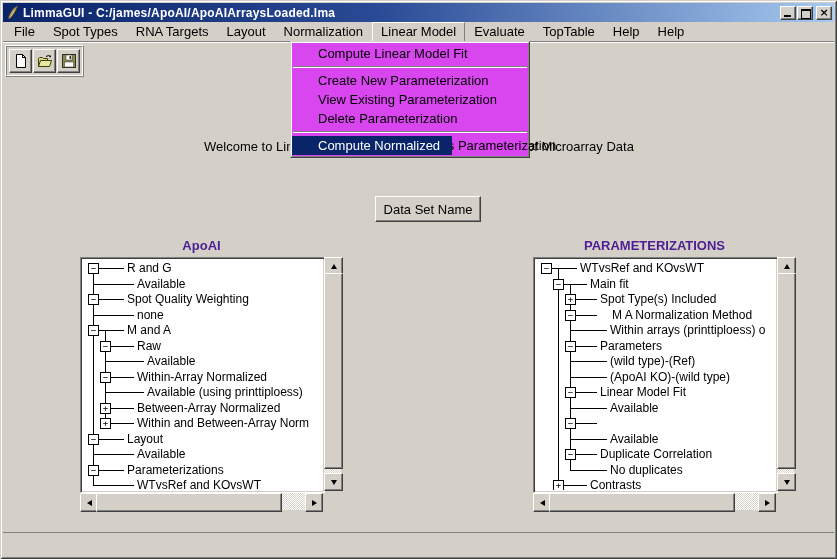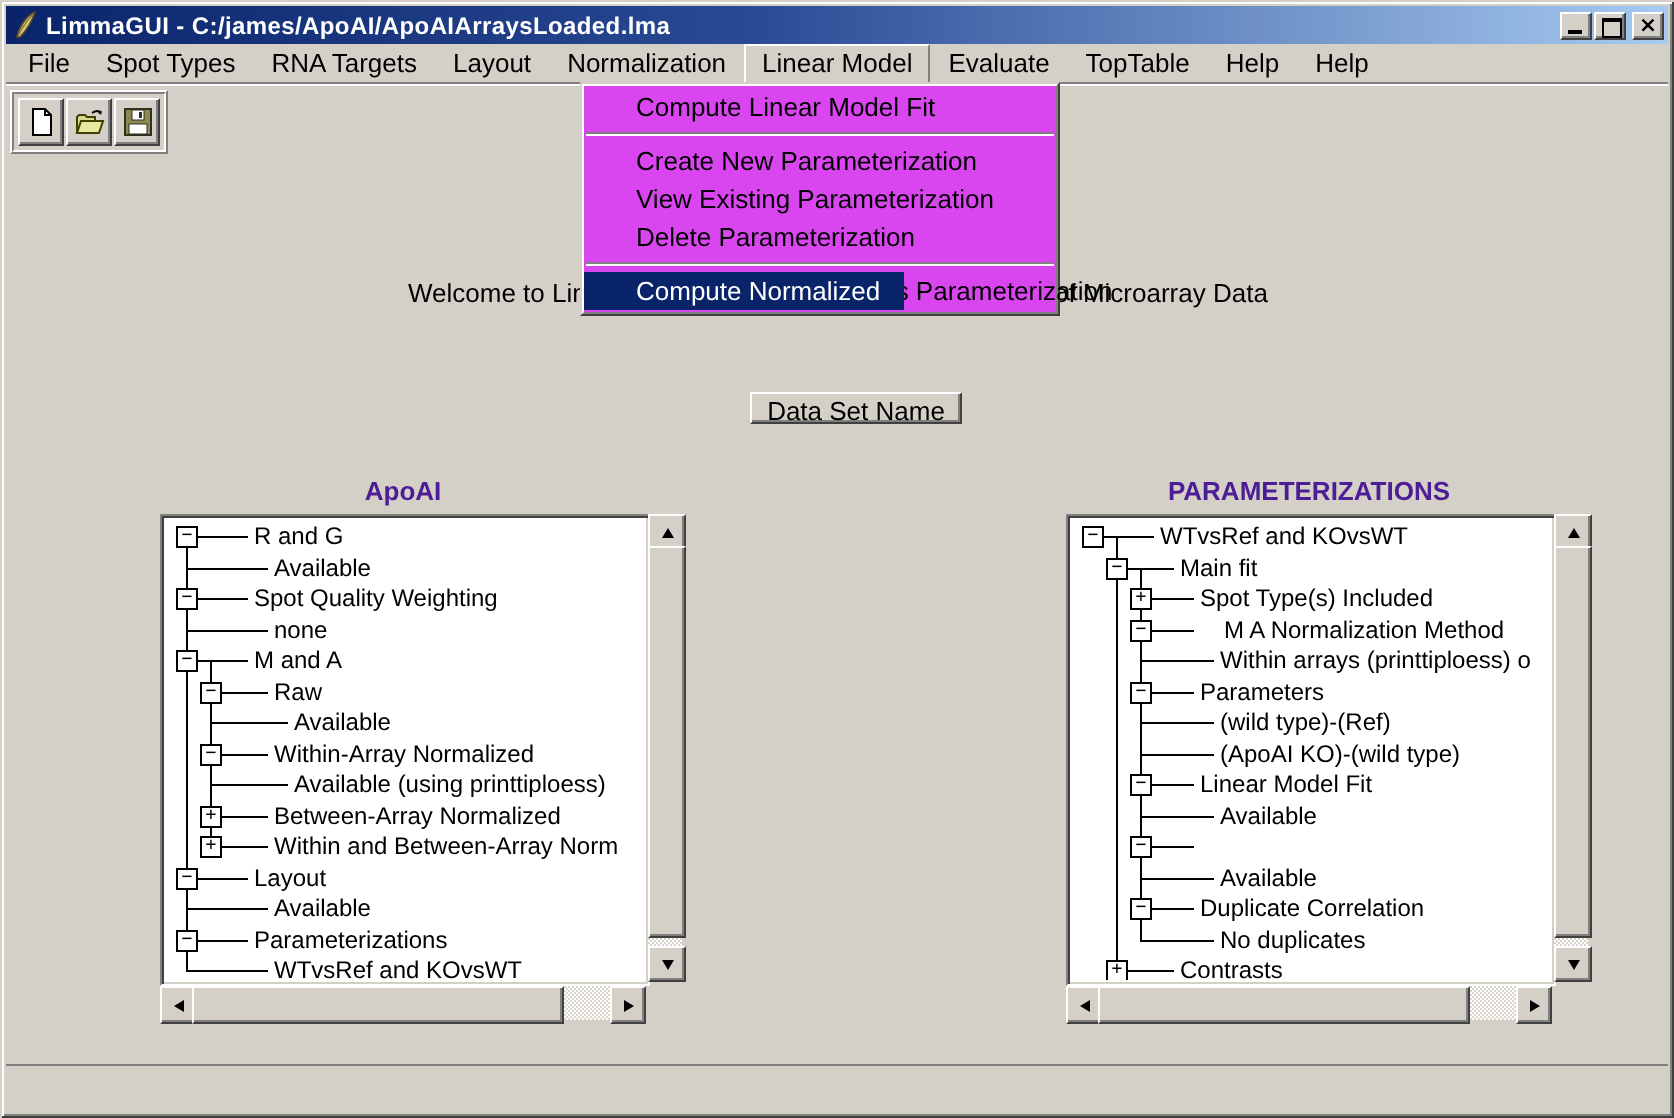--- a/index.html
+++ b/index.html
@@ -30,21 +30,21 @@
   
   .ridge-outer{position:absolute;left:2px;top:3px;border:1px solid;border-color:#ffffff #808080 #808080 #ffffff;}
   .ridge-inner{border:1px solid;border-color:#808080 #ffffff #ffffff #808080;padding:2px;display:flex;gap:1px;background:#d4d0c8;}
   .tbtn{width:23px;height:24px;background:#d4d0c8;padding:0;display:flex;align-items:center;justify-content:center;
     border:1px solid;border-color:#ffffff #404040 #404040 #ffffff;box-shadow:inset -1px -1px 0 #808080,inset 1px 1px 0 #d4d0c8;}
   .tbtn svg{display:block;}
   
   .welcome-left{position:absolute;left:201px;top:97px;width:86px;height:18px;overflow:hidden;white-space:nowrap;font-size:13px;color:#000;}
   .welcome-right{position:absolute;left:524px;top:97px;height:18px;white-space:nowrap;font-size:13px;color:#000000;}
   
-  .dataset-btn{position:absolute;left:372px;top:154px;width:106px;height:16px;background:#d4d0c8;font-family:"Liberation Sans",sans-serif;
+  .dataset-btn{position:absolute;left:372px;top:154px;width:106px;height:26px;background:#d4d0c8;font-family:"Liberation Sans",sans-serif;
     font-size:13px;color:#000;border:1px solid;border-color:#ffffff #404040 #404040 #ffffff;
     box-shadow:inset -1px -1px 0 #808080,inset 1px 1px 0 #d4d0c8;}
   
   .tree-title{position:absolute;width:243px;text-align:center;font-size:13px;font-weight:bold;color:#4c1d95;}
   .tree-box{position:absolute;width:243px;height:234px;background:#ffffff;border:1px solid;
     border-color:#808080 #ffffff #ffffff #808080;box-shadow:inset 1px 1px 0 #404040,inset -1px -1px 0 #d4d0c8;}
   .tree-content{position:absolute;inset:2px;overflow:hidden;}
   .trow{position:absolute;left:0;width:420px;height:16px;}
   .trow .lbl{position:absolute;top:1px;font-size:12px;line-height:14px;color:#000;white-space:nowrap;}
   .vl{position:absolute;width:1px;background:#000;}

